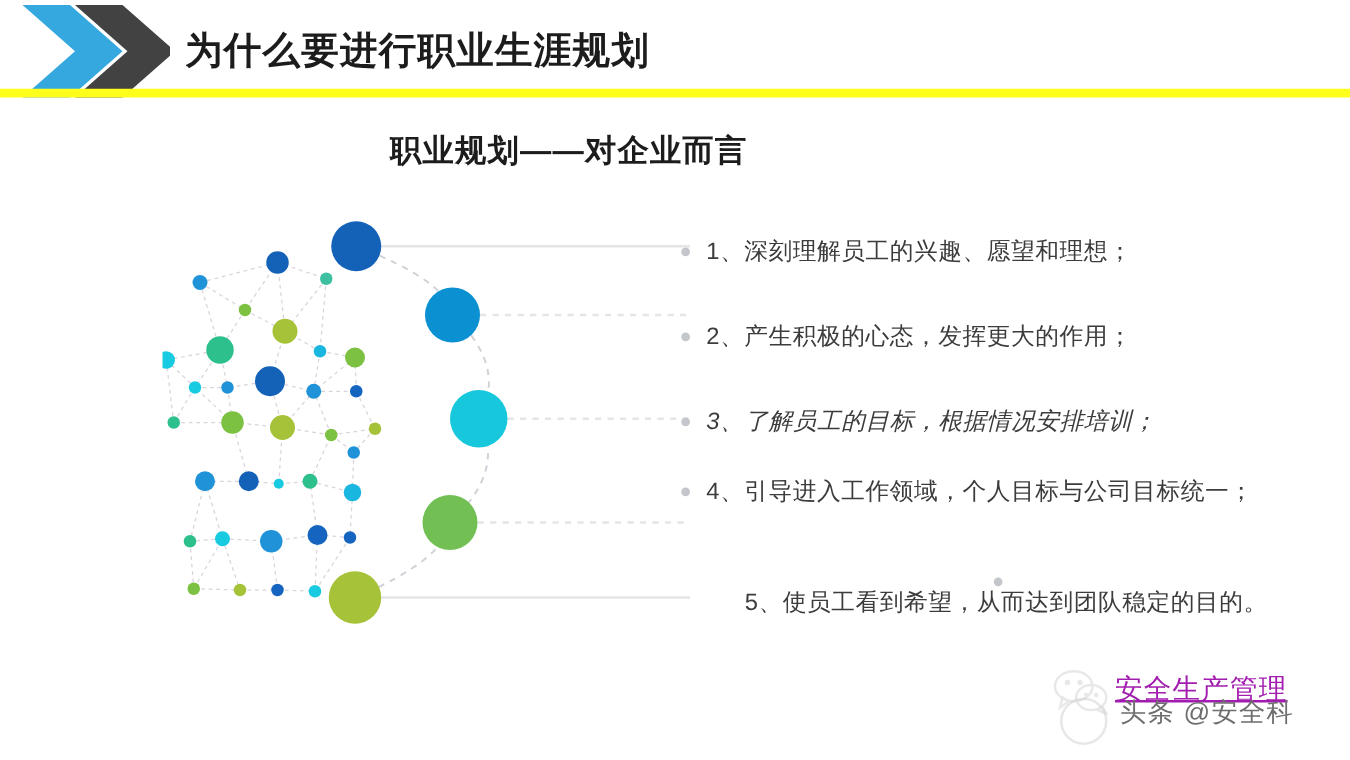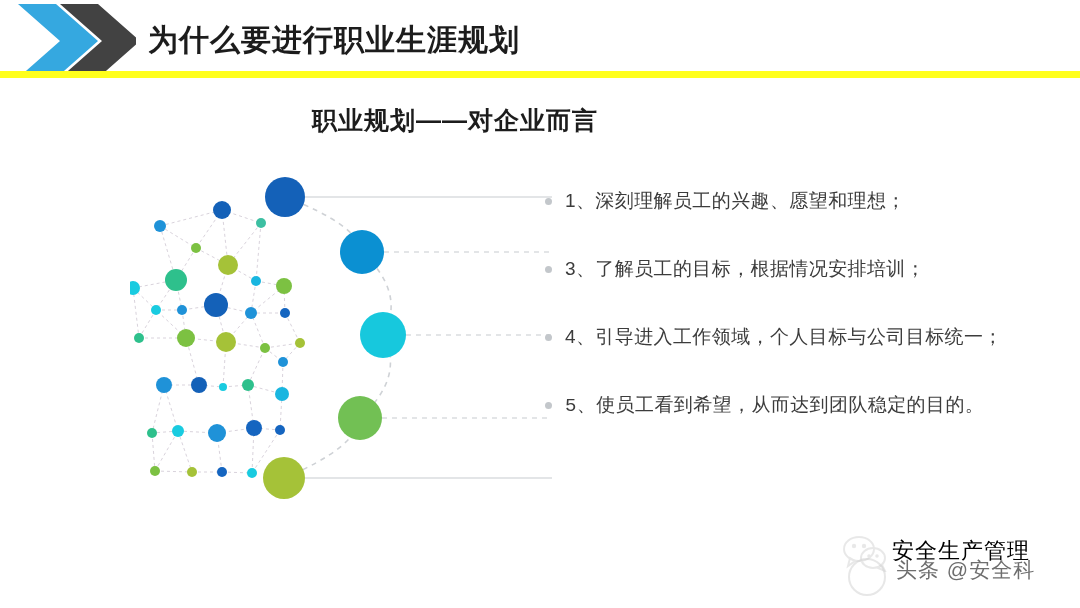--- a/index.html
+++ b/index.html
@@ -106,22 +106,22 @@
     margin-right: 13px;
   }
   .row-text {
     font-size: 19px;
     color: #3c3c3c;
     white-space: nowrap;
     letter-spacing: 0.4px;
   }
   .list-row:nth-child(1) { top: 36px; }
   .list-row:nth-child(2) { top: 104px; }
-  .list-row:nth-child(3) { top: 172px; }
-  .list-row:nth-child(4) { top: 240px; font-family: Liberation Mono, monospace; }
+  .list-row:nth-child(3) { top: 172px; font-style: italic; }
+  .list-row:nth-child(4) { top: 228px; }
   .list-row:nth-child(5) { top: 312px; flex-direction: column; }
 
   
   #watermark {
     position: absolute;
     left: 820px;
     top: 524px;
     width: 260px;
     height: 84px;
   }
@@ -131,23 +131,24 @@
     top: 12px;
     width: 46px;
     height: 36px;
     opacity: 0.22;
   }
   #wm-top-text {
     position: absolute;
     left: 72px;
     top: 12px;
     font-size: 22px;
-    color: #000000;
+    color: #a21caf;
     letter-spacing: 1px;
     white-space: nowrap;
+    text-decoration: underline;
   }
   #wm-at-circle {
     position: absolute;
     left: 28px;
     top: 34px;
     width: 34px;
     height: 34px;
     border: 2px solid #cfcfcf;
     border-radius: 50%;
     opacity: 0.5;
@@ -304,20 +305,24 @@
   </div>
 </div>
 
 <div id="list">
   <div class="list-row">
     <span class="row-dot"></span>
     <span class="row-text">1、深刻理解员工的兴趣、愿望和理想；</span>
   </div>
   <div class="list-row">
     <span class="row-dot"></span>
+    <span class="row-text">2、产生积极的心态，发挥更大的作用；</span>
+  </div>
+  <div class="list-row">
+    <span class="row-dot"></span>
     <span class="row-text">3、了解员工的目标，根据情况安排培训；</span>
   </div>
   <div class="list-row">
     <span class="row-dot"></span>
     <span class="row-text">4、引导进入工作领域，个人目标与公司目标统一；</span>
   </div>
   <div class="list-row">
     <span class="row-dot"></span>
     <span class="row-text">5、使员工看到希望，从而达到团队稳定的目的。</span>
   </div>

